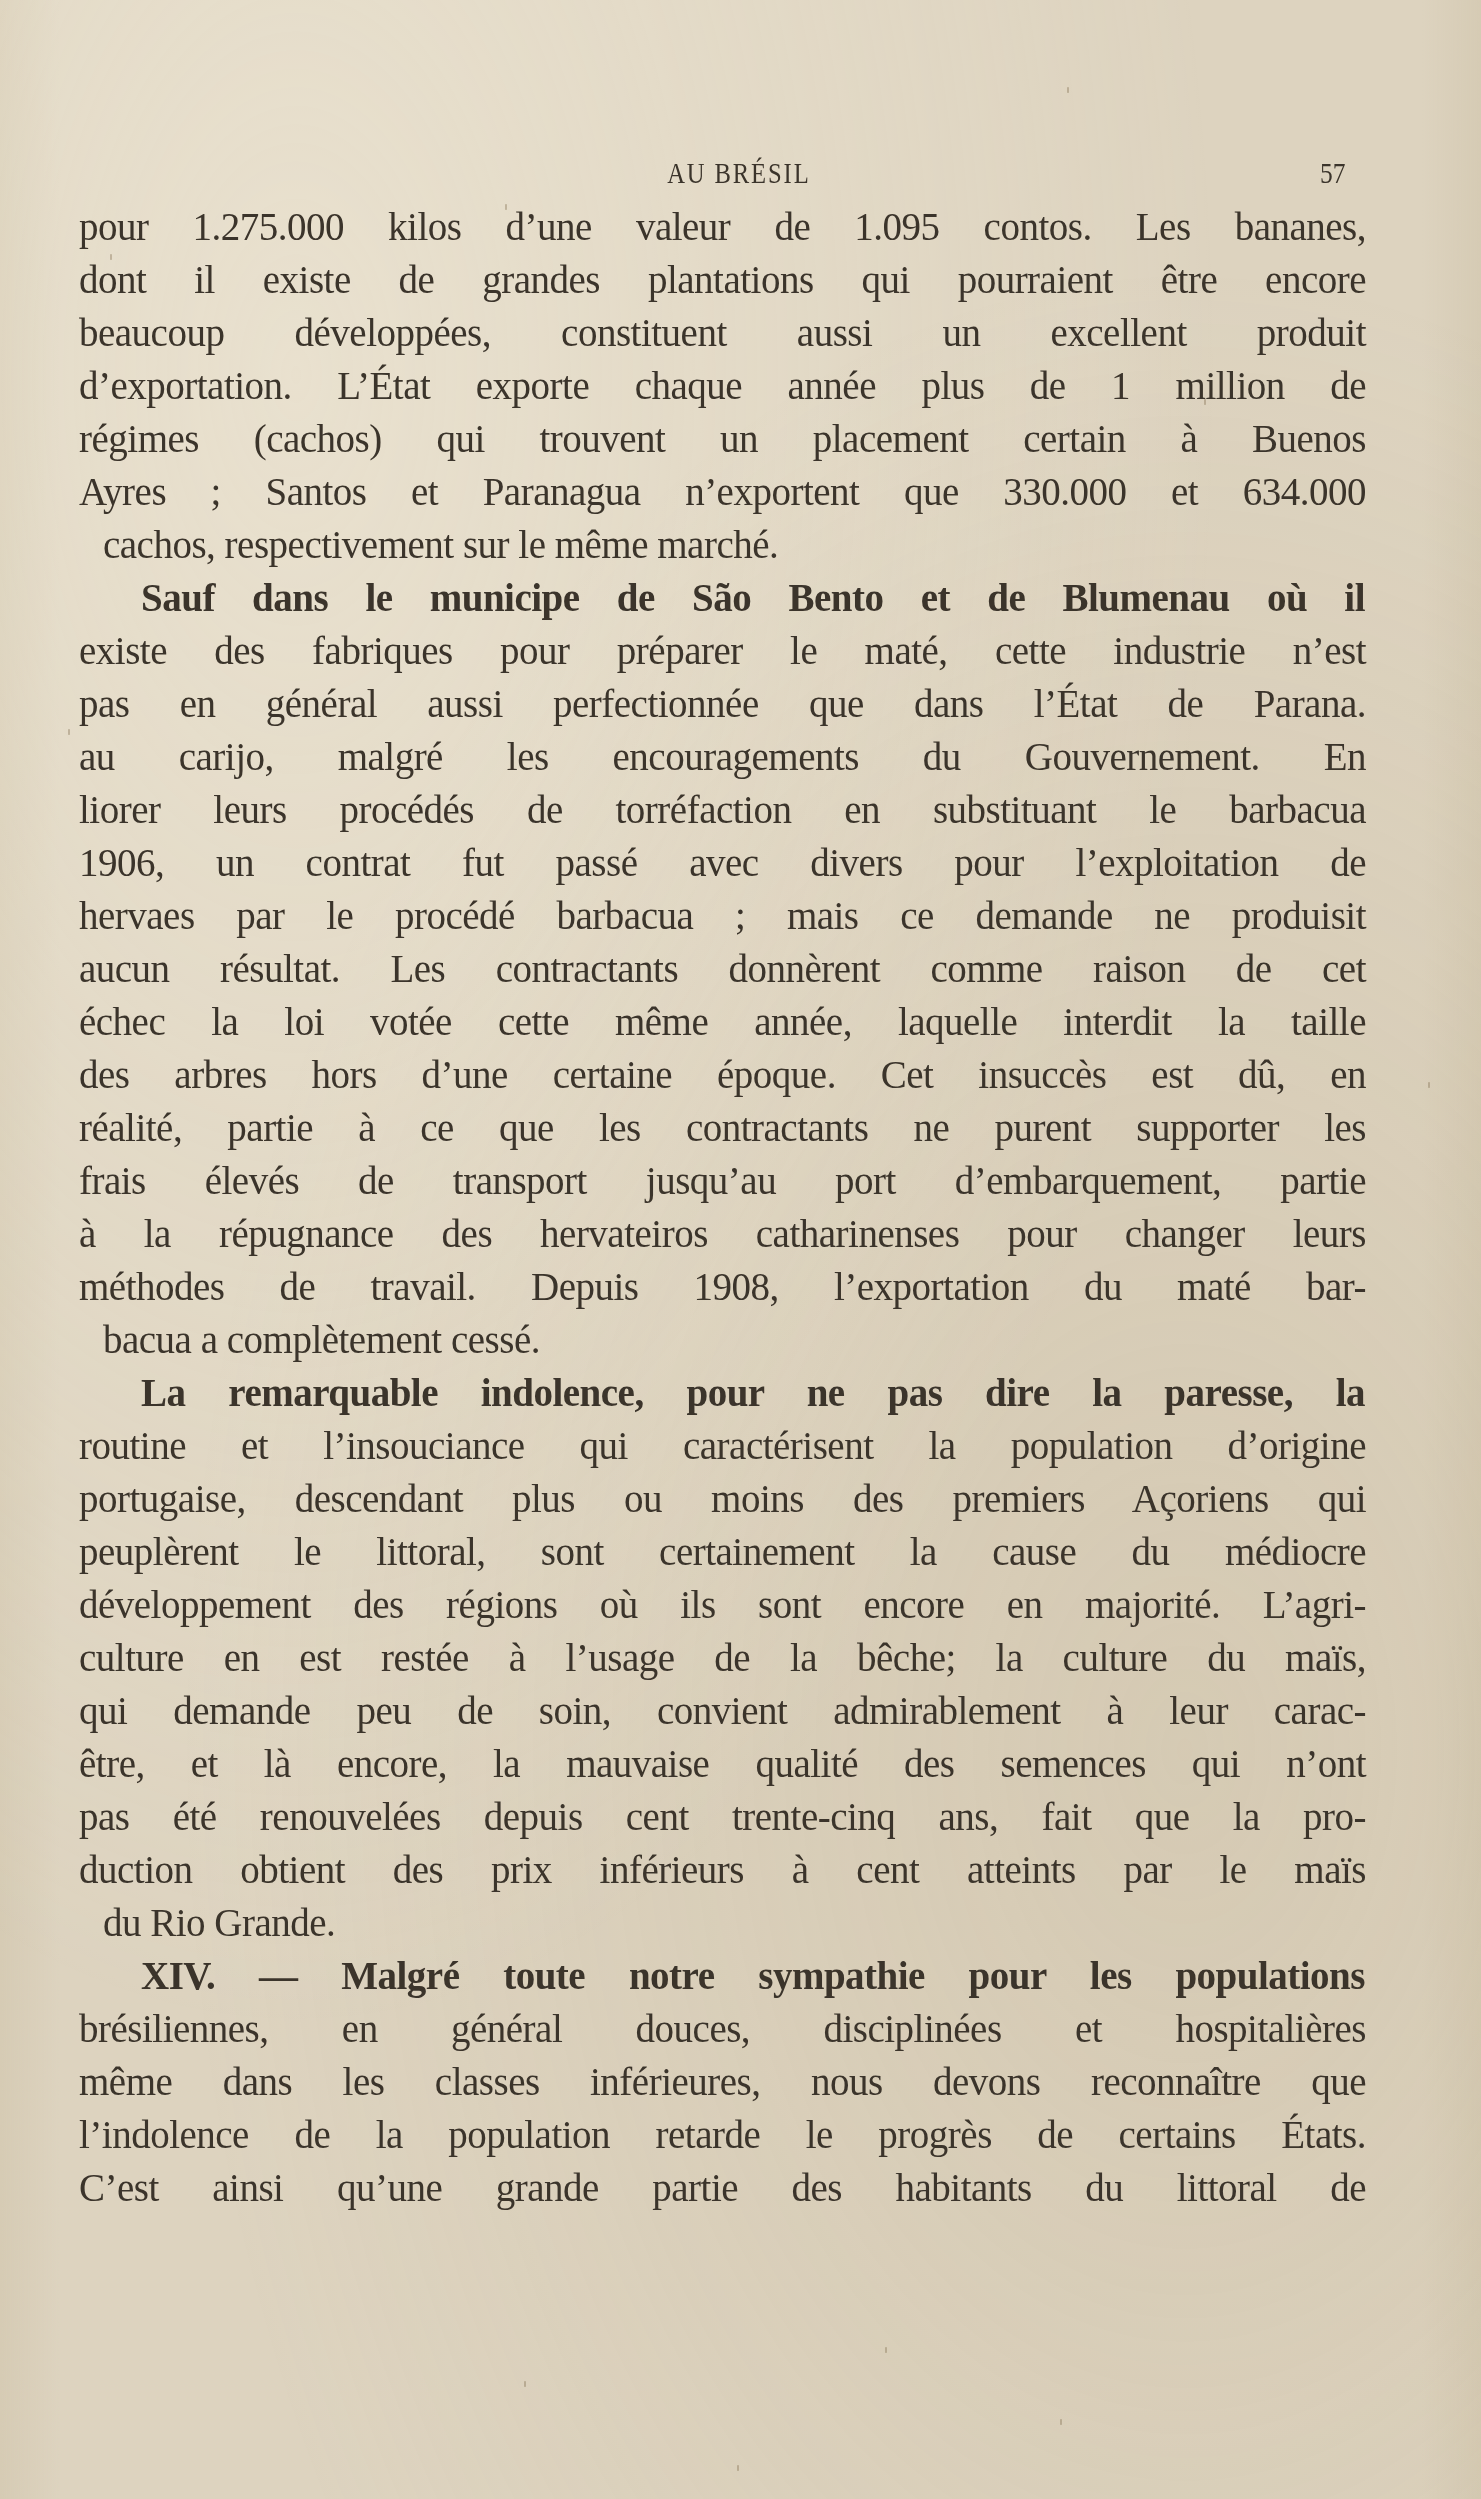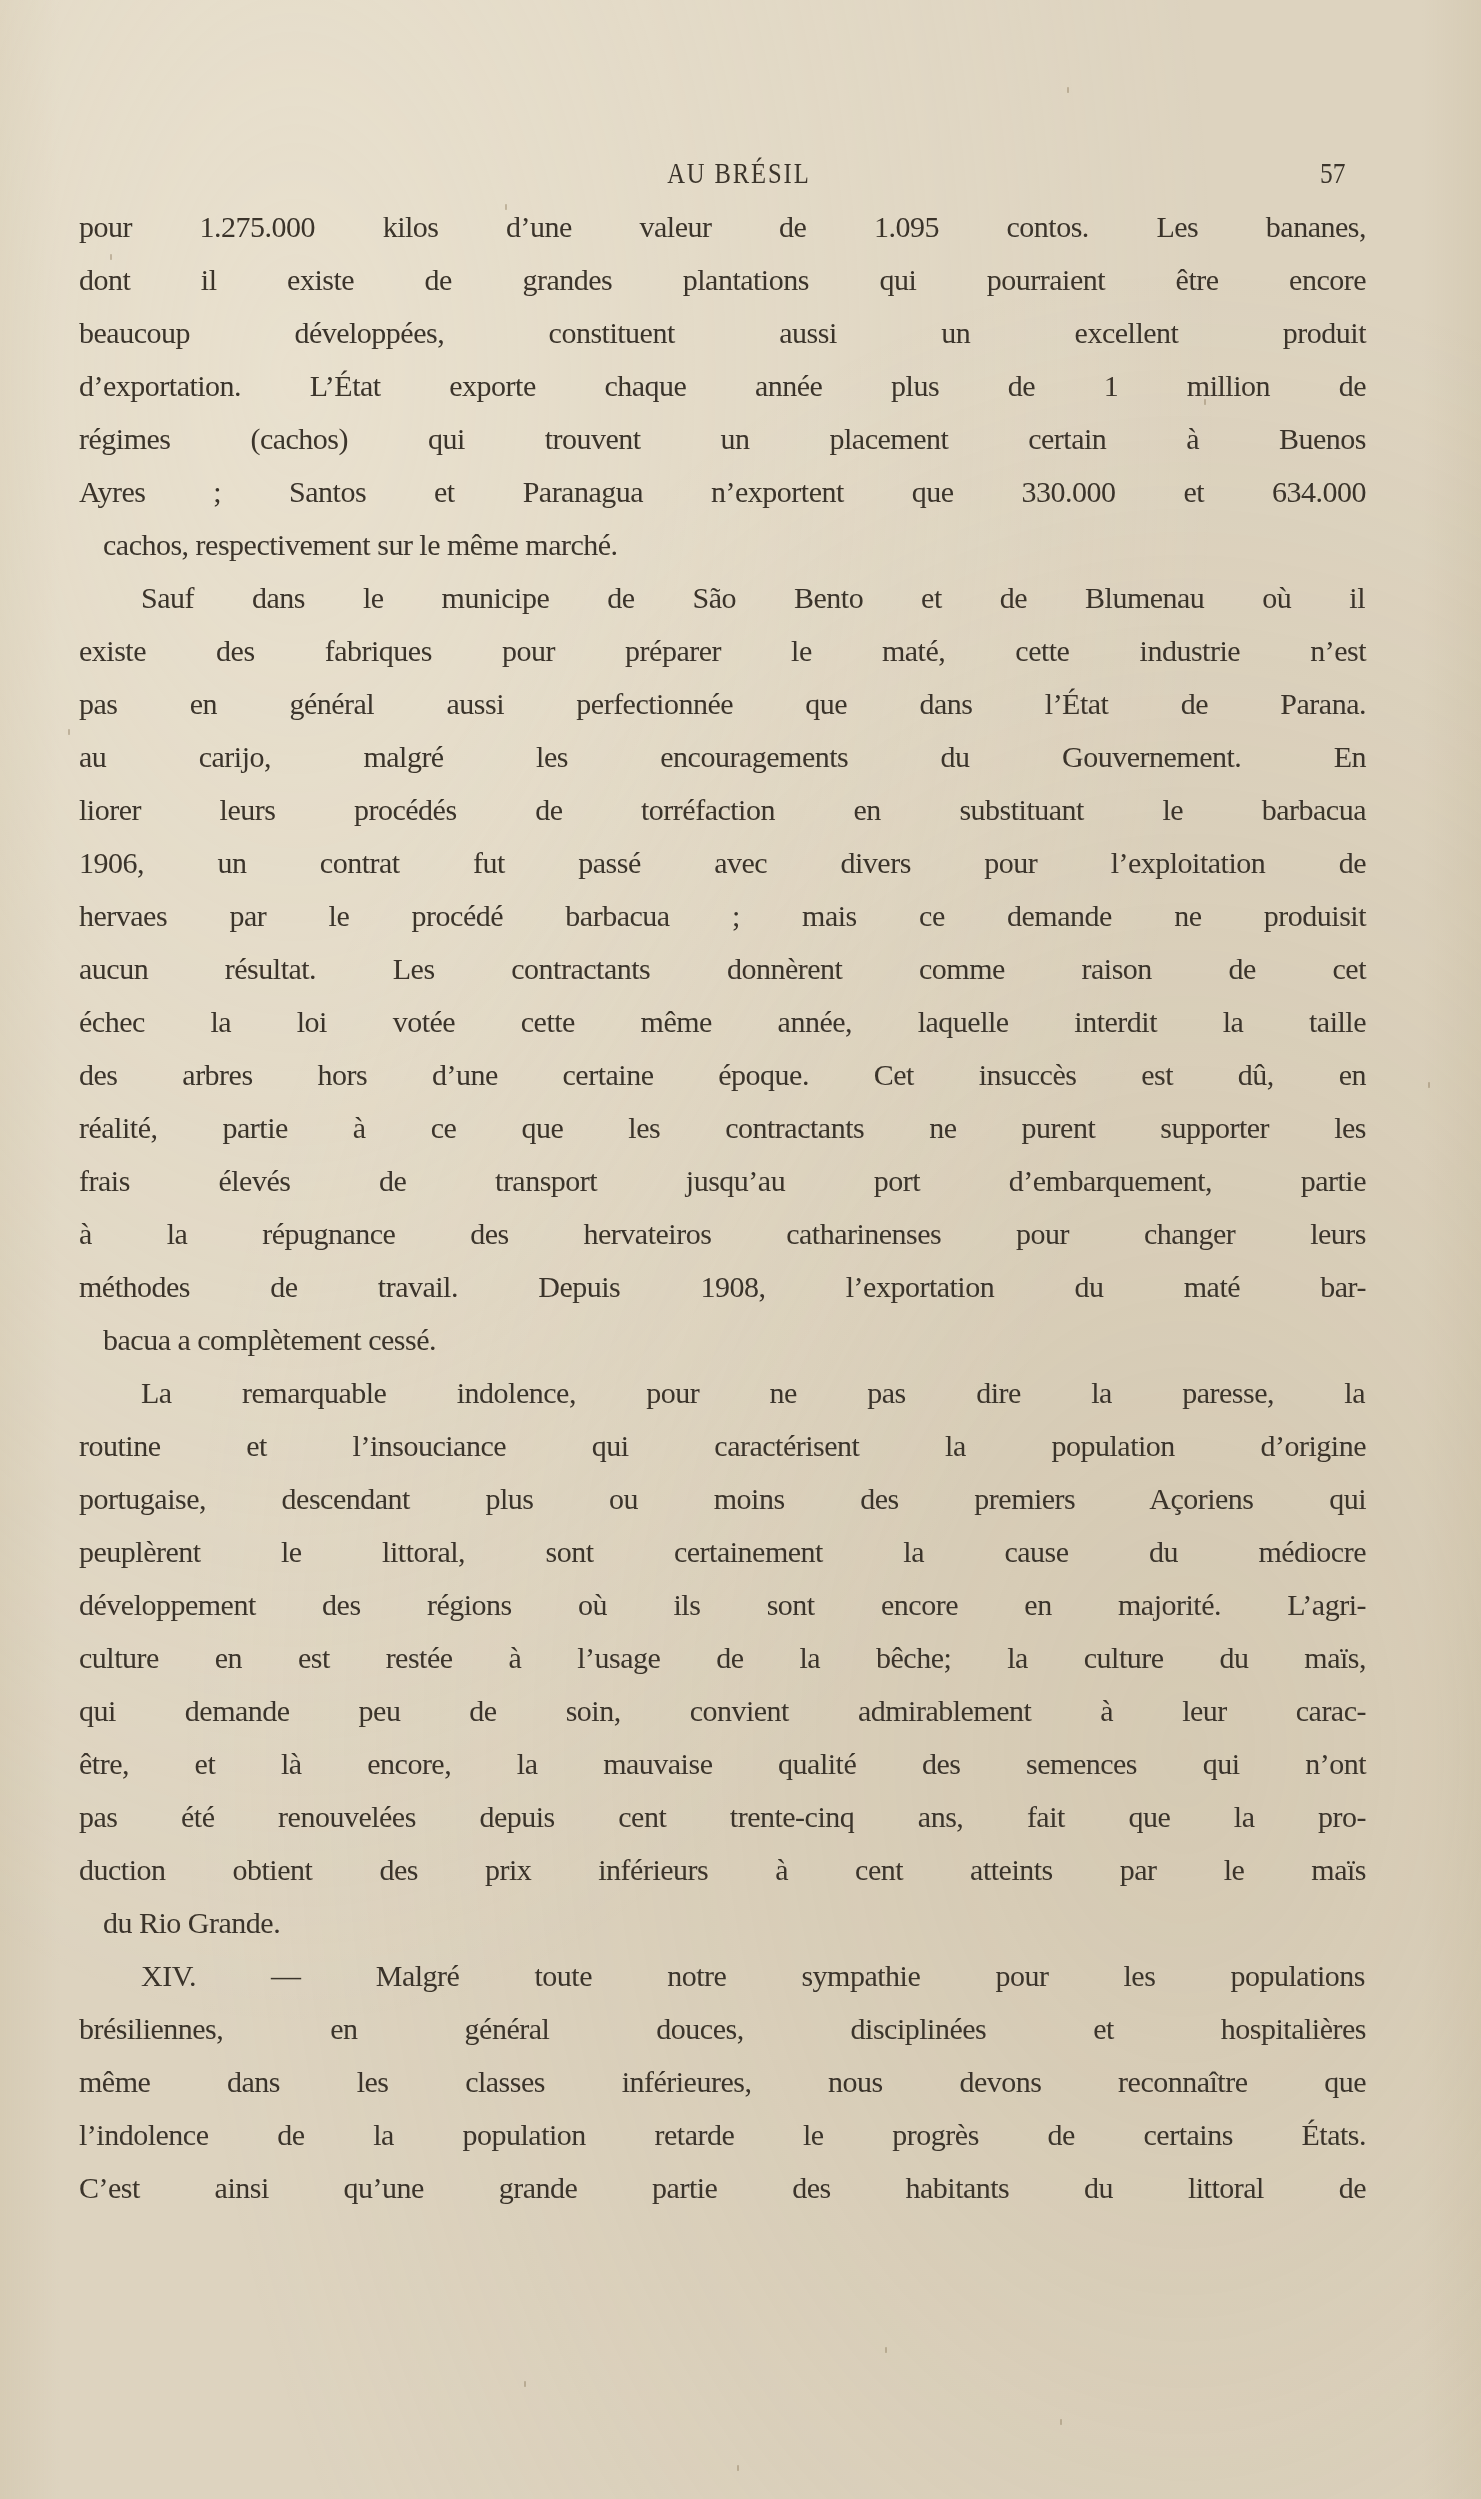--- a/index.html
+++ b/index.html
@@ -55,37 +55,38 @@
     .body-text {
       position: absolute;
       left: 79px;
       top: 200px;
       width: 1287px;
     }
     .line {
       display: block;
       height: 53px;
       line-height: 53px;
-      font-size: 30px;
+      font-size: 39px;
       white-space: nowrap;
       text-align: justify;
       text-align-last: justify;
       -moz-text-align-last: justify;
       width: 1287px;
       overflow: visible;
       letter-spacing: -0.5px;
     }
     .line.last {
       text-align-last: left;
       margin-left: 24px;
       -moz-text-align-last: left;
     }
     .line.indent {
       padding-left: 62px;
       width: 1224px;
+      font-weight: bold;
     }
     .speck {
       position: absolute;
       width: 1.5px;
       height: 6px;
       background: rgba(120,100,70,0.35);
       border-radius: 0.8px;
     }
   </style>
 </head>

